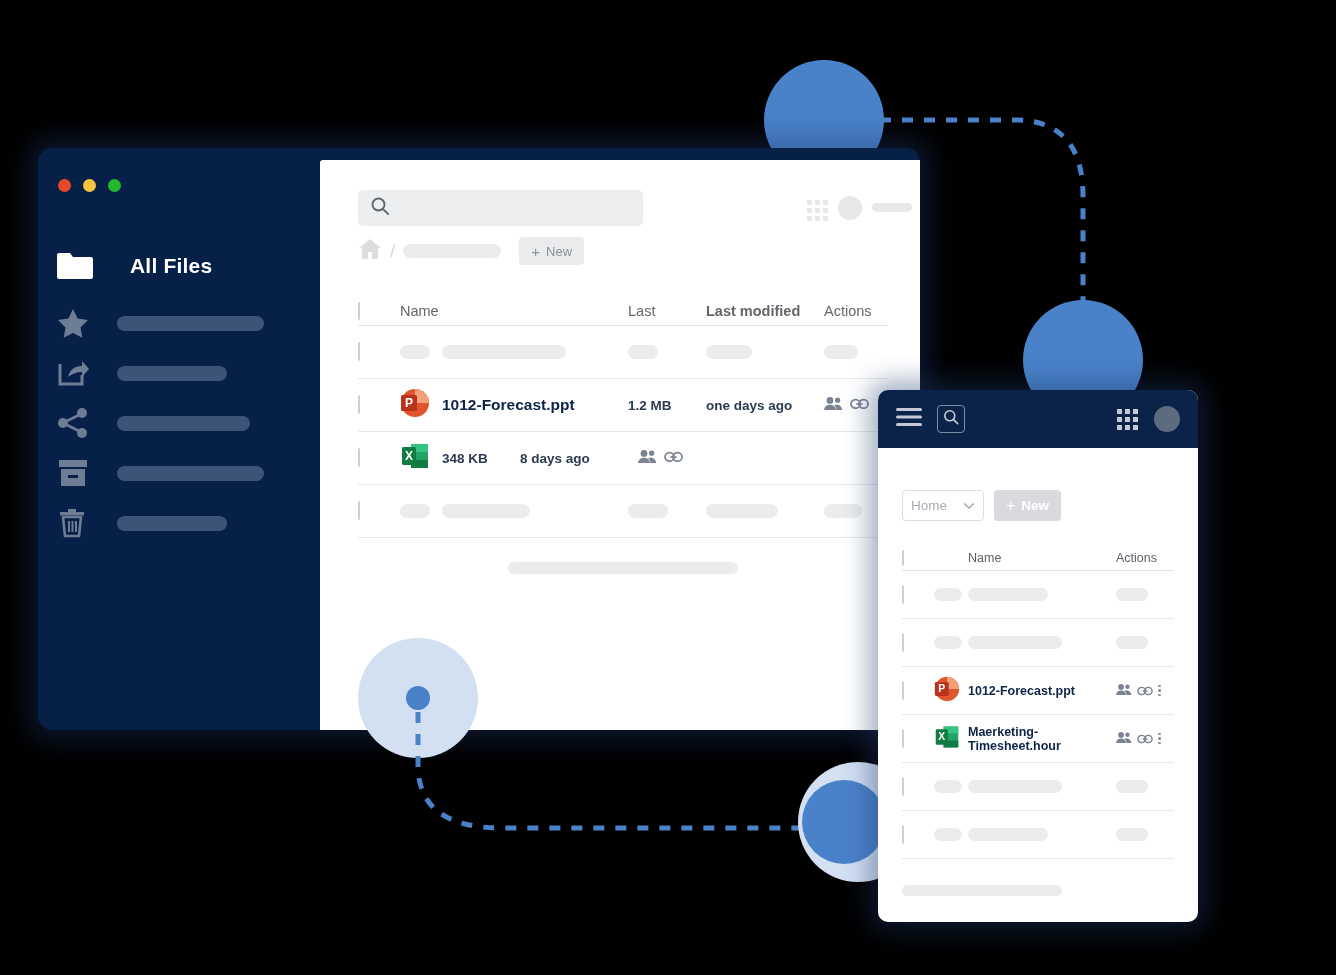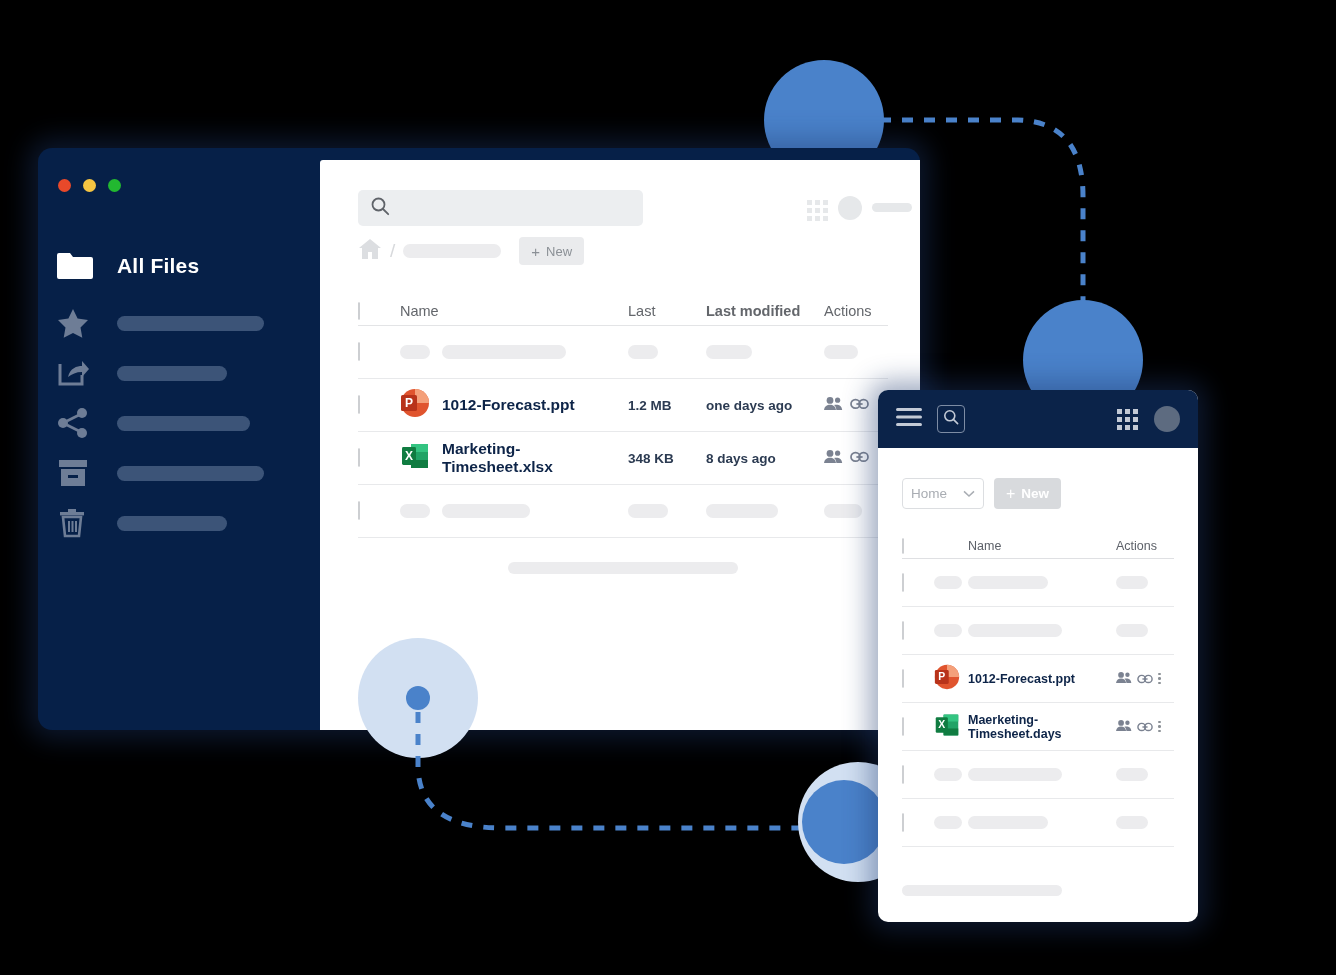--- a/index.html
+++ b/index.html
@@ -32,21 +32,21 @@
   .tl { width: 13px; height: 13px; border-radius: 50%; }
 
   .sidebar {
     position: absolute; left: 0; top: 86px;
     width: 282px; padding-left: 19px;
   }
   .side-row {
     display: flex; align-items: center;
     height: 50px; margin-bottom: 0;
   }
-  .side-row.top { height: 64px; }
+  .side-row.top { height: 64px; gap: 13px; }
   .side-icon {
     width: 44px; min-width: 44px; height: 34px;
     display: flex; align-items: center; justify-content: flex-start;
   }
   .side-icon svg { display: block; }
   .side-label {
     color: #ffffff; font-size: 21px; font-weight: 700;
     letter-spacing: .2px; margin-left: 16px;
   }
   .side-bar {
@@ -147,21 +147,21 @@
   .m-search-box {
     width: 28px; height: 28px; border: 1.6px solid #7d8ca4;
     border-radius: 4px; display: flex; align-items: center; justify-content: center;
     margin-left: 15px;
   }
   .m-grid { display: grid; grid-template-columns: repeat(3, 5px); grid-auto-rows: 5px; gap: 3px; }
   .m-grid i { width: 5px; height: 5px; background: #c3cad6; display: block; }
   .m-avatar { width: 26px; height: 26px; border-radius: 50%; background: #5d6b80; margin-left: 16px; }
 
   .m-body { padding: 0 24px; position: relative; height: 474px; }
-  .m-controls { display: flex; align-items: center; padding-top: 30px; gap: 10px; }
+  .m-controls { display: flex; align-items: center; padding-top: 42px; gap: 10px; }
   .m-select {
     width: 82px; height: 31px; border: 1px solid #dcdee1; border-radius: 4px;
     display: flex; align-items: center; justify-content: space-between;
     padding: 0 8px; color: #a9adb3; font-size: 13.5px;
   }
   .m-new {
     height: 31px; padding: 0 12px; background: #d8dadd; border-radius: 4px;
     display: flex; align-items: center; gap: 6px; color: #ffffff;
     font-size: 13.5px; font-weight: 700;
   }
@@ -383,21 +383,20 @@
           <span class="c-chk"><span class="chkbox"></span></span>
           <span class="c-icon">
             <svg width="30" height="30" viewBox="0 0 30 30">
               <rect x="11" y="3" width="17" height="24" rx="1" fill="#21a366"></rect>
               <rect x="11" y="3" width="17" height="8" fill="#33c481"></rect>
               <rect x="11" y="19" width="17" height="8" fill="#107c41"></rect>
               <rect x="2" y="6" width="14" height="18" rx="1.4" fill="#107c41"></rect>
               <text x="9" y="19" font-family="Liberation Sans, sans-serif" font-size="12" font-weight="700" fill="#ffffff" text-anchor="middle">X</text>
             </svg>
           </span>
-          <span class="c-name fname">Marketing-Timesheet.xlsx</span>
           <span class="c-size fmeta">348 KB</span>
           <span class="c-mod fmeta">8 days ago</span>
           <span class="c-act acts">
             <span>
               <svg width="19" height="15" viewBox="0 0 19 15">
                 <circle cx="6" cy="4.4" r="3.4" fill="#7b8291"></circle>
                 <circle cx="13.6" cy="4.2" r="2.6" fill="#7b8291"></circle>
                 <path d="M0 14c.5-3.6 3-5.2 6-5.2S11.5 10.4 12 14z" fill="#7b8291"></path>
                 <path d="M12.4 14c-.3-2.6-1.2-4-2.4-4.9 1-.4 2.2-.5 3.6-.3 2.4.4 4.2 2 4.6 5.2z" fill="#7b8291"></path>
               </svg>
@@ -569,21 +568,21 @@
           <span class="mc-chk"><span class="m-chk"></span></span>
           <span class="mc-icon">
             <svg width="26" height="26" viewBox="0 0 30 30">
               <rect x="11" y="3" width="17" height="24" rx="1" fill="#21a366"></rect>
               <rect x="11" y="3" width="17" height="8" fill="#33c481"></rect>
               <rect x="11" y="19" width="17" height="8" fill="#107c41"></rect>
               <rect x="2" y="6" width="14" height="18" rx="1.4" fill="#107c41"></rect>
               <text x="9" y="19" font-family="Liberation Sans, sans-serif" font-size="12" font-weight="700" fill="#ffffff" text-anchor="middle">X</text>
             </svg>
           </span>
-          <span class="mc-name m-fname">Maerketing-Timesheet.days</span>
+          <span class="mc-name m-fname">Maerketing-Timesheet.hour</span>
           <span class="mc-act m-acts">
             <span>
               <svg width="16" height="13" viewBox="0 0 19 15">
                 <circle cx="6" cy="4.4" r="3.4" fill="#7b8291"></circle>
                 <circle cx="13.6" cy="4.2" r="2.6" fill="#7b8291"></circle>
                 <path d="M0 14c.5-3.6 3-5.2 6-5.2S11.5 10.4 12 14z" fill="#7b8291"></path>
                 <path d="M12.4 14c-.3-2.6-1.2-4-2.4-4.9 1-.4 2.2-.5 3.6-.3 2.4.4 4.2 2 4.6 5.2z" fill="#7b8291"></path>
               </svg>
             </span>
             <span>

